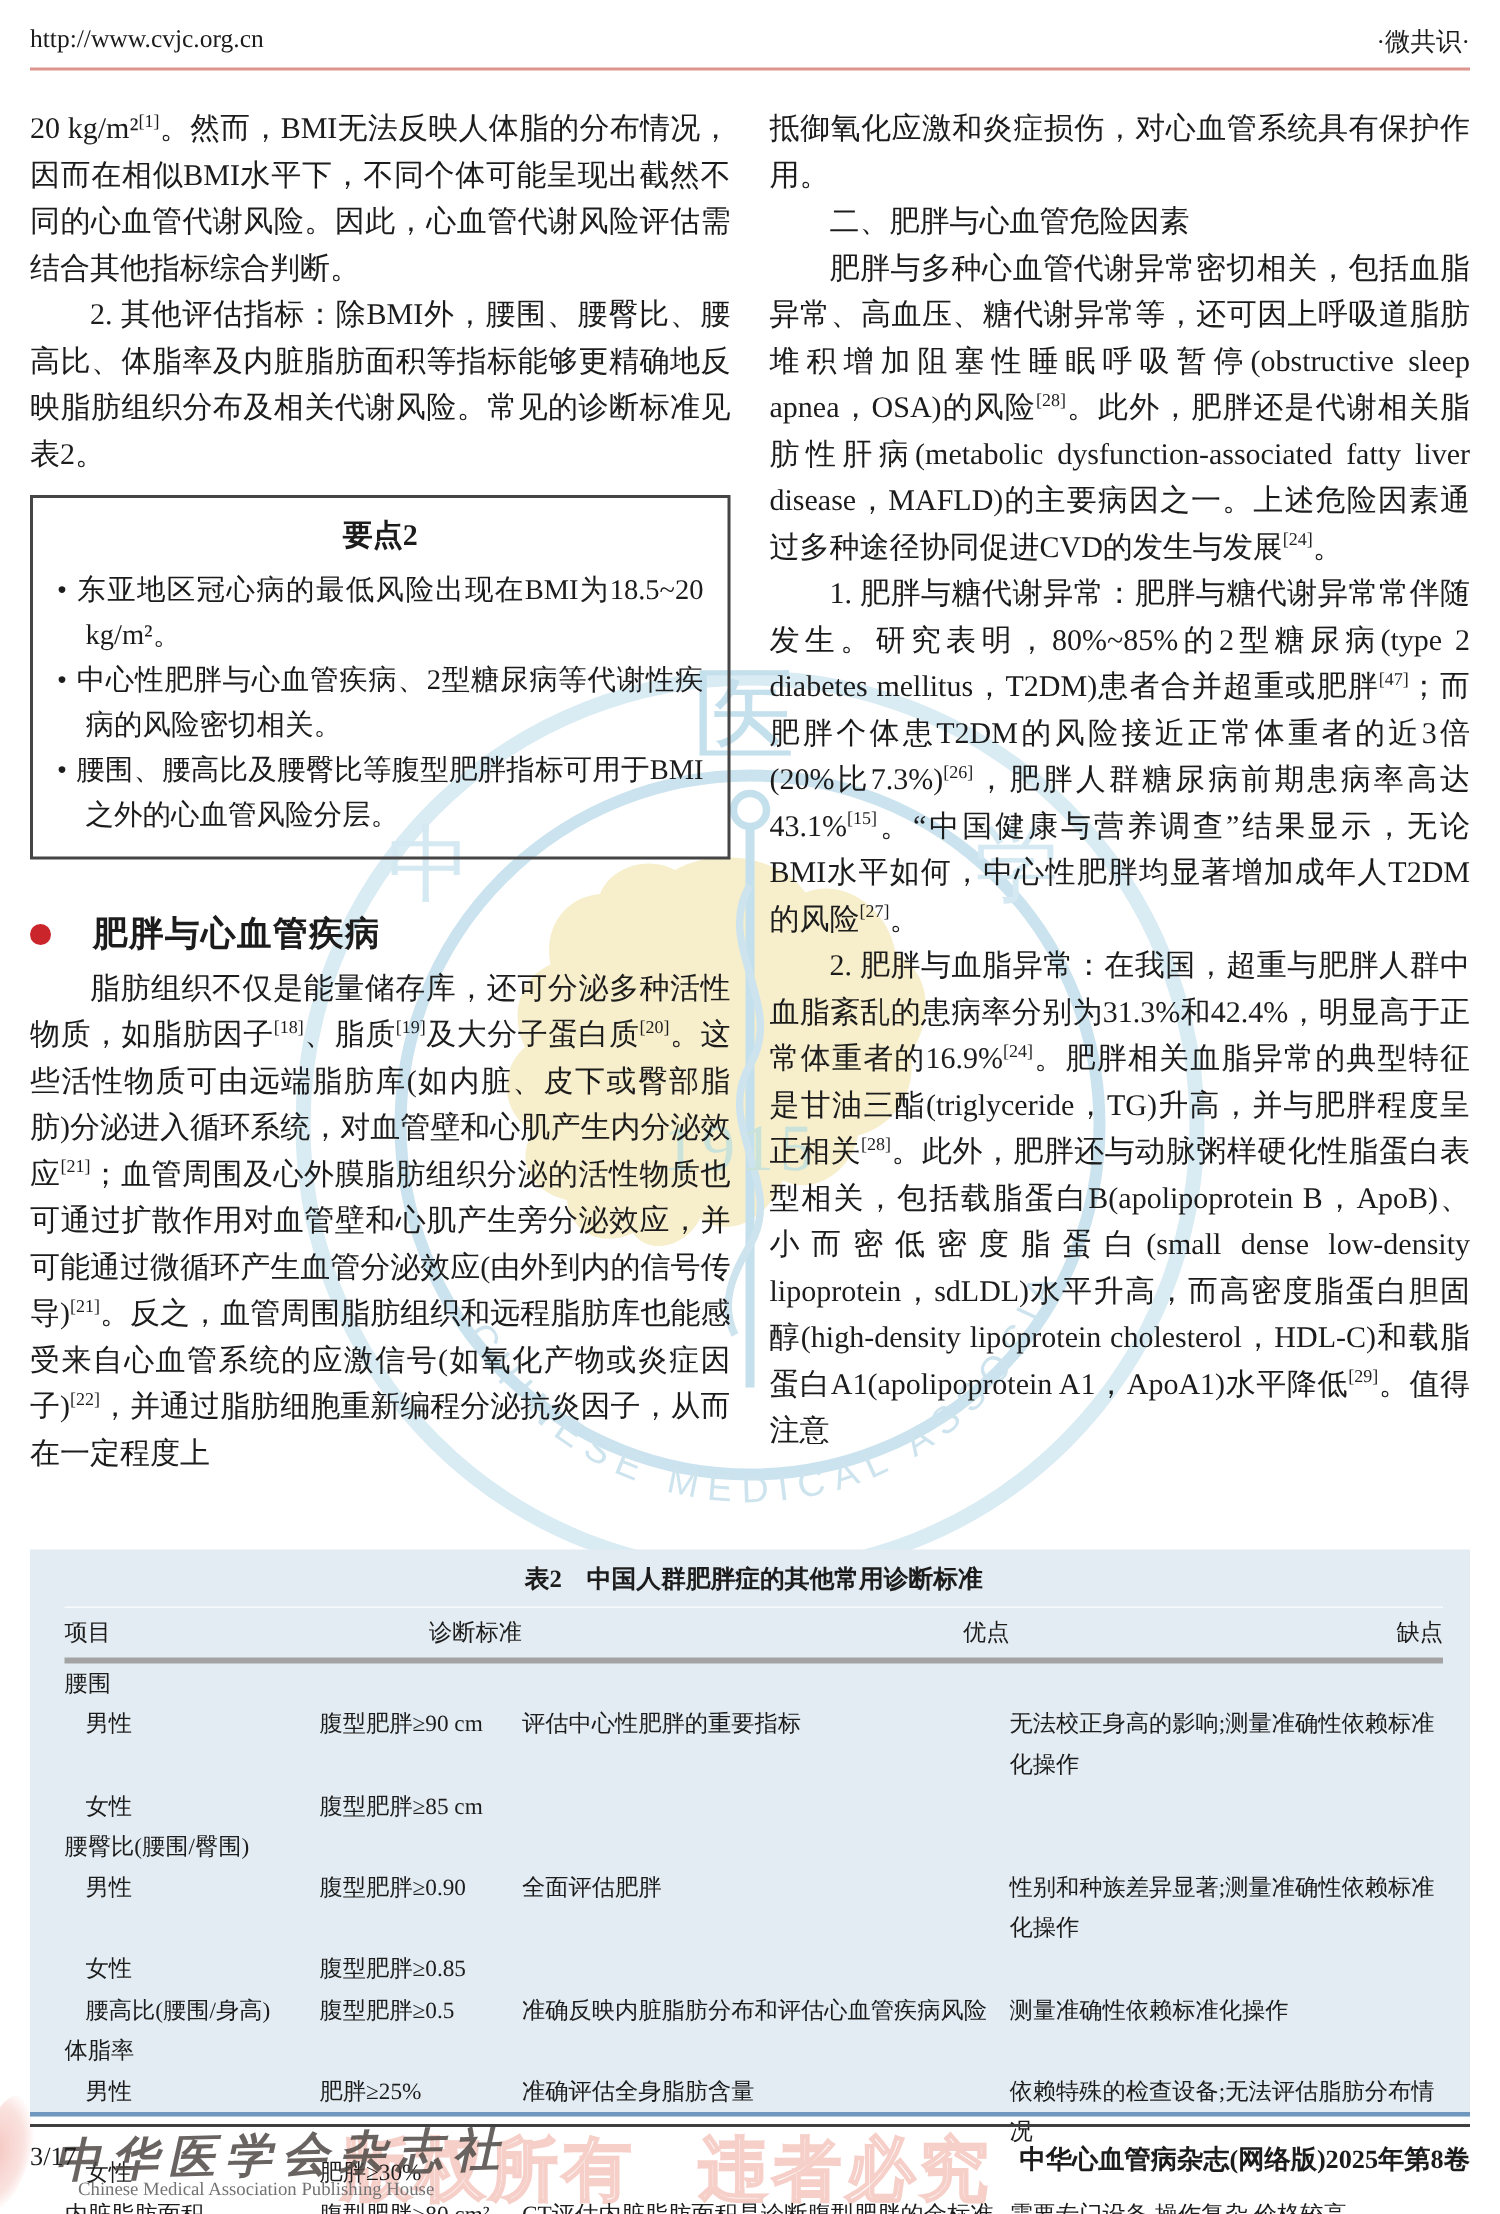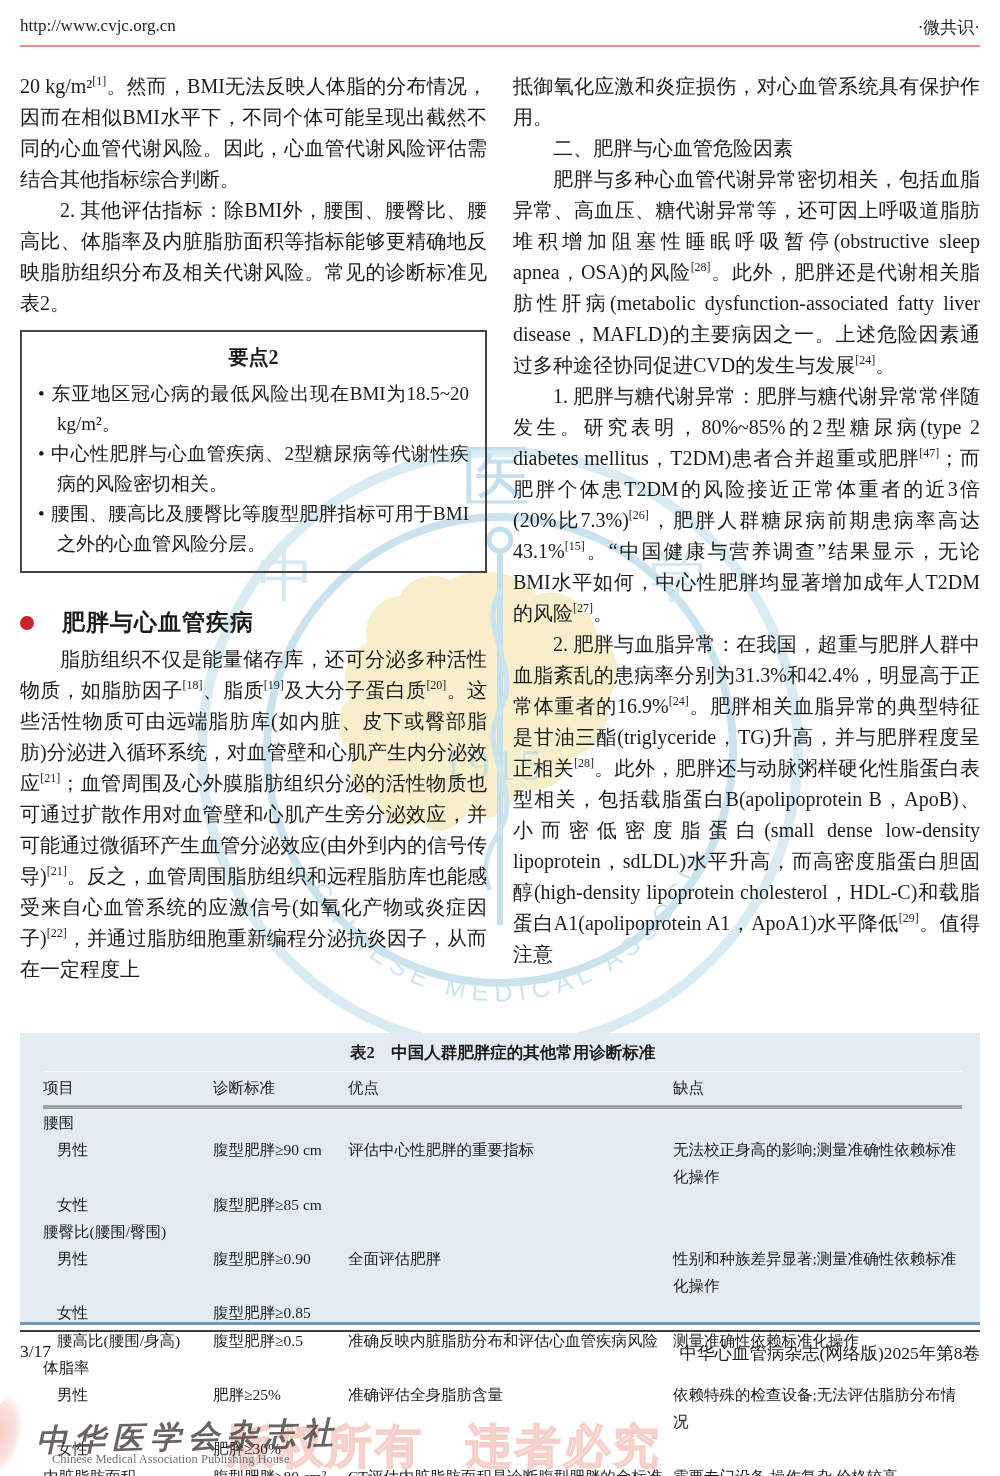--- a/index.html
+++ b/index.html
@@ -23,36 +23,36 @@
   .kbox-title{text-align:center;font-weight:bold;font-size:20px;margin:2px 0 6px;}
   .kitem{font-size:19px;line-height:30px;padding-left:1em;text-indent:-1em;text-align:justify;}
   .kitem::before{content:"•";margin-right:6px;}
   
   .sec{display:flex;align-items:center;gap:28px;margin:34px 0 6px;}
   .sec .dot{width:14px;height:14px;border-radius:50%;background:#c9252b;flex:0 0 auto;}
   .sec .sec-t{font-family:"Liberation Sans","DejaVu Sans",sans-serif;font-weight:bold;
               font-size:23px;letter-spacing:1px;}
   .subhead{text-indent:2em;margin:0;}
   
-  .tbl{position:relative;z-index:1;margin:0 20px;height:292px;box-sizing:border-box;
+  .tbl{position:relative;z-index:1;margin:0 20px;height:378px;box-sizing:border-box;
        background:#e3ecf2;border-bottom:3px solid #7097bd;padding:5px 18px 0 23px;
        font-size:15.5px;}
   .t-title{text-align:center;font-weight:bold;font-size:16.5px;padding:4px 0 7px;
            border-bottom:1px solid #f8fbfd;}
   .t-grid{display:grid;grid-template-columns:170px 135px 325px 1fr;}
   .t-head{padding:6px 0;border-bottom:4px solid #a3a3a3;}
-  .t-head .hc{text-align:left;}
+  .t-head .hc{text-align:right;}
   .t-head .h1{text-align:left;}
   .t-row{line-height:27.2px;}
   .t-row.sub .c1{padding-left:14px;}
   .t-row .c4{padding-right:2px;}
   
   .ftr{position:relative;z-index:2;margin:5px 20px 0;border-top:2px solid #3f3f3f;
        padding-top:9px;display:flex;justify-content:space-between;font-size:17.5px;gap:48px;}
-  .ftr .jr{font-weight:normal;}
+  .ftr .jr{font-weight:bold;}
   
   .wm-press{position:absolute;left:36px;top:1416px;z-index:1;color:#4f4a46;opacity:.85;
             font-size:31px;letter-spacing:7px;font-style:italic;font-weight:bold;
             transform:rotate(-1.5deg);white-space:nowrap;}
   .wm-press-en{position:absolute;left:52px;top:1452px;z-index:1;color:#737373;
                font-size:12.5px;font-family:"Liberation Serif",serif;white-space:nowrap;}
   .wm-copy{position:absolute;left:228px;top:1416px;z-index:0;font-size:46px;font-weight:bold;
            letter-spacing:3px;word-spacing:26px;color:transparent;
            -webkit-text-stroke:1.5px #f6cfc9;white-space:nowrap;
            font-family:"Liberation Sans",sans-serif;}

